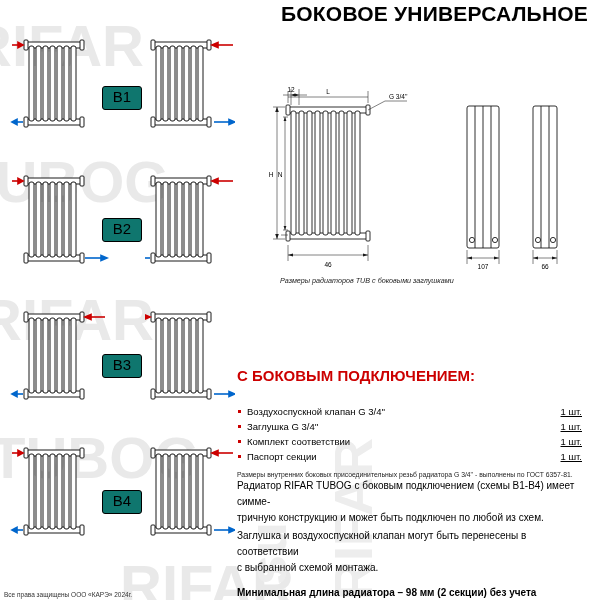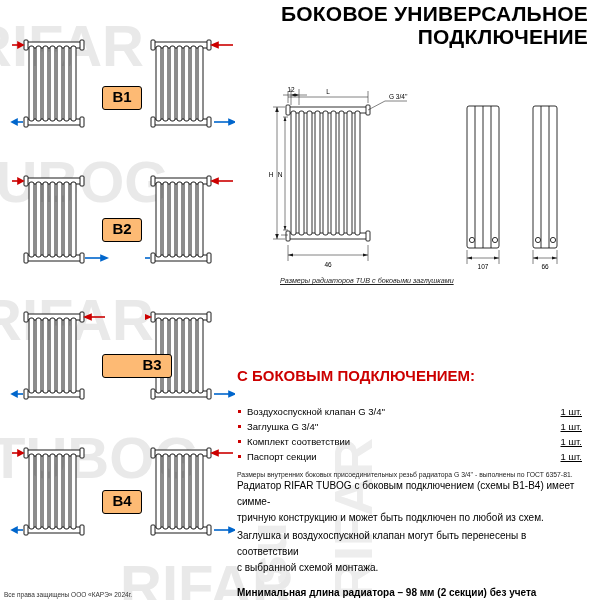--- a/index.html
+++ b/index.html
@@ -55,23 +55,23 @@
   }
 
   
   .rad{position:absolute;z-index:2;}
   .rad svg{display:block;}
 
   .blabel{
     position:absolute;
     border:1.6px solid #000;
     border-radius:3px;
-    background:#fdba74;
+    background:#0f766e;
     font-size:15px;
-    font-weight:bold;
+    font-weight:normal;
     text-align:center;
     line-height:20px;
     width:38px;height:22px;
     z-index:3;
   }
 
   
   .tech{position:absolute;z-index:2;}
   .caption{
     position:absolute;
@@ -115,21 +115,20 @@
 <div class="wm wm2">TUBOG</div>
 <div class="wm wm3">RIFAR</div>
 <div class="wm wm4">TUBOG</div>
 <div class="wm wm5">RIFAR</div>
 <div class="wmv wmv1">.su</div>
 <div class="wmv wmv2">RIFAR</div>
 
 <div class="header">
   <h1>
     <span>БОКОВОЕ УНИВЕРСАЛЬНОЕ</span><br>
-    <span>ПОДКЛЮЧЕНИЕ</span>
   </h1>
 </div>
 
 <div class="rad" style="left:10px;top:36px;">
   <svg width="80" height="95" viewBox="0 0 80 95">
     <g stroke="#1a1a1a" fill="#fff" stroke-width="1">
       <rect x="16" y="6" width="56" height="6" rx="2"></rect>
       <rect x="16" y="83" width="56" height="6" rx="2"></rect>
       <g>
         <rect x="19" y="10" width="5" height="75" rx="2"></rect>
@@ -298,21 +297,21 @@
     <g stroke="#cc0000" stroke-width="1.6" fill="#cc0000">
       <line x1="5" y1="9" x2="-14" y2="9"></line>
       <polygon points="5,9 -1,6.4 -1,11.6"></polygon>
     </g>
     <g stroke="#0066cc" stroke-width="1.6" fill="#0066cc">
       <line x1="69" y1="86" x2="88" y2="86"></line>
       <polygon points="90,86 84,83.4 84,88.6"></polygon>
     </g>
   </svg>
 </div>
-<div class="blabel" style="left:102px;top:354px;padding-left:30px;">B3</div>
+<div class="blabel" style="left:102px;top:354px;">B3</div>
 
 <div class="rad" style="left:10px;top:444px;">
   <svg width="110" height="95" viewBox="0 0 110 95">
     <g stroke="#1a1a1a" fill="#fff" stroke-width="1">
       <rect x="16" y="6" width="56" height="6" rx="2"></rect>
       <rect x="16" y="83" width="56" height="6" rx="2"></rect>
       <g>
         <rect x="19" y="10" width="5" height="75" rx="2"></rect>
         <rect x="26" y="10" width="5" height="75" rx="2"></rect>
         <rect x="33" y="10" width="5" height="75" rx="2"></rect>
@@ -465,21 +464,21 @@
       <polygon points="12,158 17,156.4 17,159.6"></polygon>
       <polygon points="44,158 39,156.4 39,159.6"></polygon>
       <polygon points="78,158 83,156.4 83,159.6"></polygon>
       <polygon points="102,158 97,156.4 97,159.6"></polygon>
     </g>
     <text class="dimlbl" x="28" y="169" text-anchor="middle">107</text>
     <text class="dimlbl" x="90" y="169" text-anchor="middle">66</text>
   </svg>
 </div>
 
-<div class="caption" style="left:280px;top:276px;text-decoration:underline;">Размеры радиаторов TUB с боковыми заглушками</div>
+<div class="caption" style="left:280px;top:276px;">Размеры радиаторов TUB с боковыми заглушками</div>
 
 <div class="txt" style="left:237px;top:366px;width:345px;">
   <div class="t-red" style="margin-top:1px;">С БОКОВЫМ ПОДКЛЮЧЕНИЕМ:</div>
 
   <div style="position:relative;margin-top:20px;">
     <div class="li">
       <span>Воздухоспускной клапан G 3/4''</span>
       <span class="qty" style="top:0;">1 шт.</span>
     </div>
     <div class="li">

